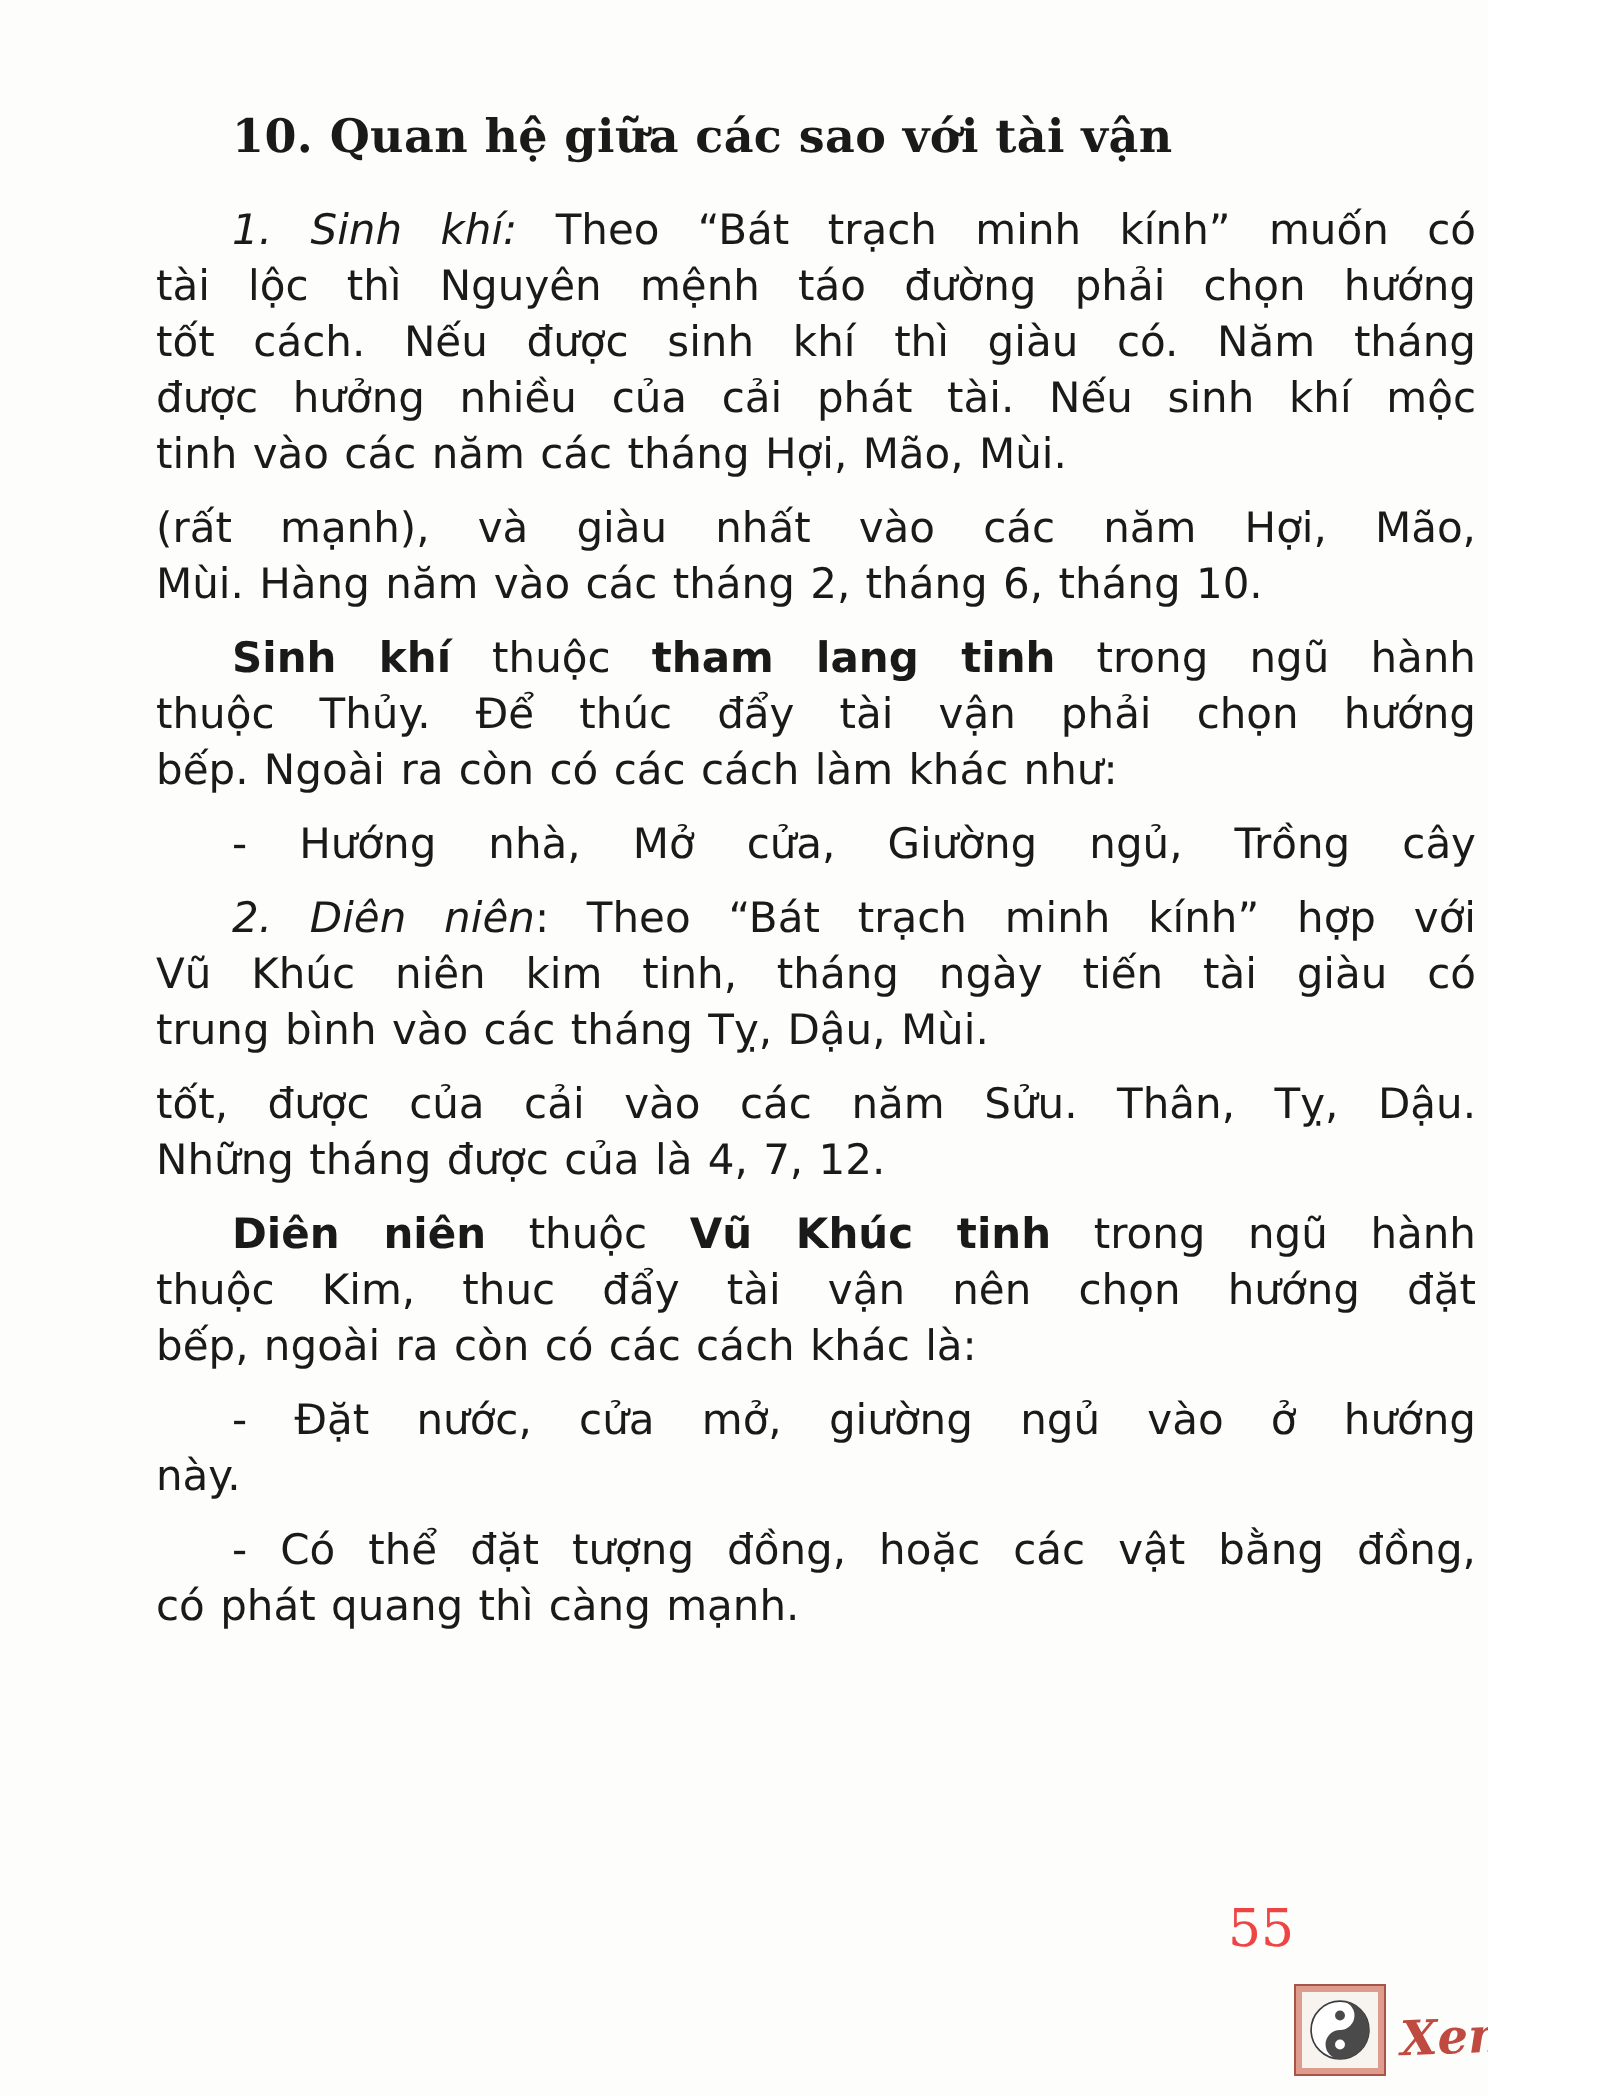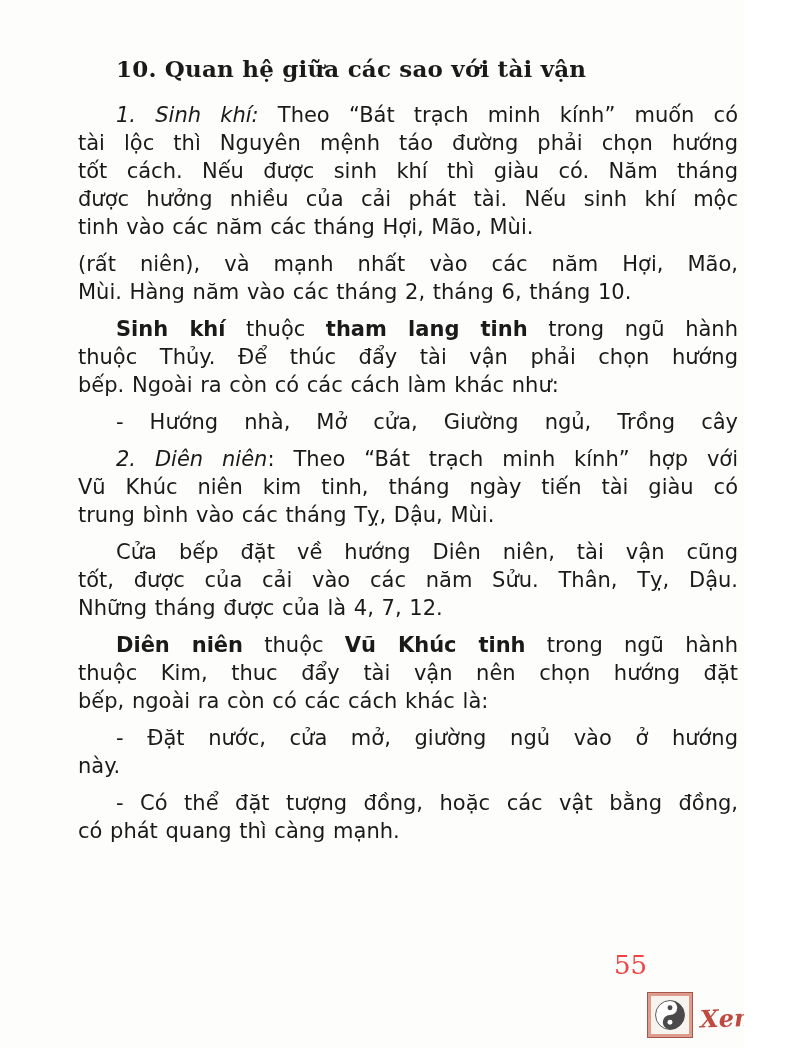--- a/index.html
+++ b/index.html
@@ -105,38 +105,37 @@
     <h1 class="doc-title">10. Quan hệ giữa các sao với tài vận</h1>
     <div id="paragraphs">
         <div class="para">
           <div class="line j ind"><span class="seg-bi">1. Sinh khí: </span><span class="seg-n">Theo “Bát trạch minh kính” muốn có</span></div>
           <div class="line j"><span class="seg-n">tài lộc thì Nguyên mệnh táo đường phải chọn hướng</span></div>
           <div class="line j"><span class="seg-n">tốt cách. Nếu được sinh khí thì giàu có. Năm tháng</span></div>
           <div class="line j"><span class="seg-n">được hưởng nhiều của cải phát tài. Nếu sinh khí mộc</span></div>
           <div class="line"><span class="seg-n">tinh vào các năm các tháng Hợi, Mão, Mùi.</span></div>
         </div>
         <div class="para">
-          <div class="line j"><span class="seg-n">(rất niên), và mạnh nhất vào các năm Hợi, Mão,</span></div>
+          <div class="line j"><span class="seg-n">(rất mạnh), và giàu nhất vào các năm Hợi, Mão,</span></div>
           <div class="line"><span class="seg-n">Mùi. Hàng năm vào các tháng 2, tháng 6, tháng 10.</span></div>
         </div>
         <div class="para">
           <div class="line j ind"><span class="seg-b">Sinh khí</span><span class="seg-n"> thuộc </span><span class="seg-b">tham lang tinh</span><span class="seg-n"> trong ngũ hành</span></div>
           <div class="line j"><span class="seg-n">thuộc Thủy. Để thúc đẩy tài vận phải chọn hướng</span></div>
           <div class="line"><span class="seg-n">bếp. Ngoài ra còn có các cách làm khác như:</span></div>
         </div>
         <div class="para">
           <div class="line j ind"><span class="seg-n">- Hướng nhà, Mở cửa, Giường ngủ, Trồng cây</span></div>
         </div>
         <div class="para">
           <div class="line j ind"><span class="seg-bi">2. Diên niên</span><span class="seg-n">: Theo “Bát trạch minh kính” hợp với</span></div>
           <div class="line j"><span class="seg-n">Vũ Khúc niên kim tinh, tháng ngày tiến tài giàu có</span></div>
           <div class="line"><span class="seg-n">trung bình vào các tháng Tỵ, Dậu, Mùi.</span></div>
         </div>
         <div class="para">
-          <div class="line j ind"><span class="seg-n">Cửa bếp đặt về hướng Diên niên, tài vận cũng</span></div>
           <div class="line j"><span class="seg-n">tốt, được của cải vào các năm Sửu. Thân, Tỵ, Dậu.</span></div>
           <div class="line"><span class="seg-n">Những tháng được của là 4, 7, 12.</span></div>
         </div>
         <div class="para">
           <div class="line j ind"><span class="seg-b">Diên niên</span><span class="seg-n"> thuộc </span><span class="seg-b">Vũ Khúc tinh</span><span class="seg-n"> trong ngũ hành</span></div>
           <div class="line j"><span class="seg-n">thuộc Kim, thuc đẩy tài vận nên chọn hướng đặt</span></div>
           <div class="line"><span class="seg-n">bếp, ngoài ra còn có các cách khác là:</span></div>
         </div>
         <div class="para">
           <div class="line j ind"><span class="seg-n">- Đặt nước, cửa mở, giường ngủ vào ở hướng</span></div>

